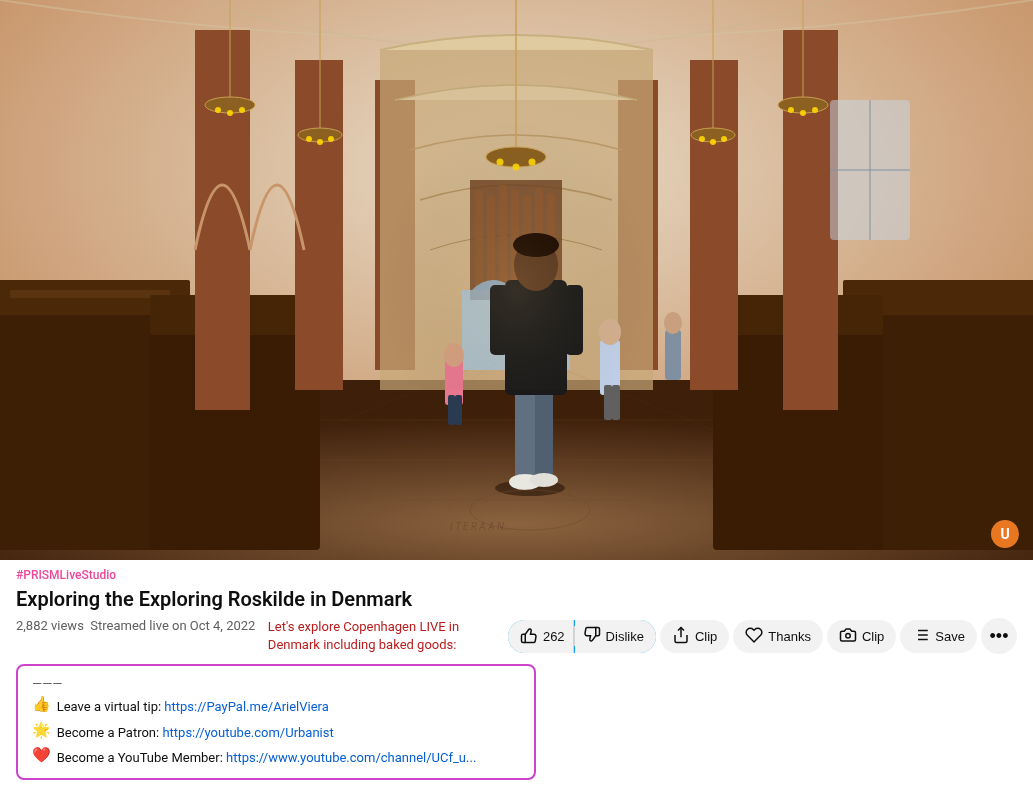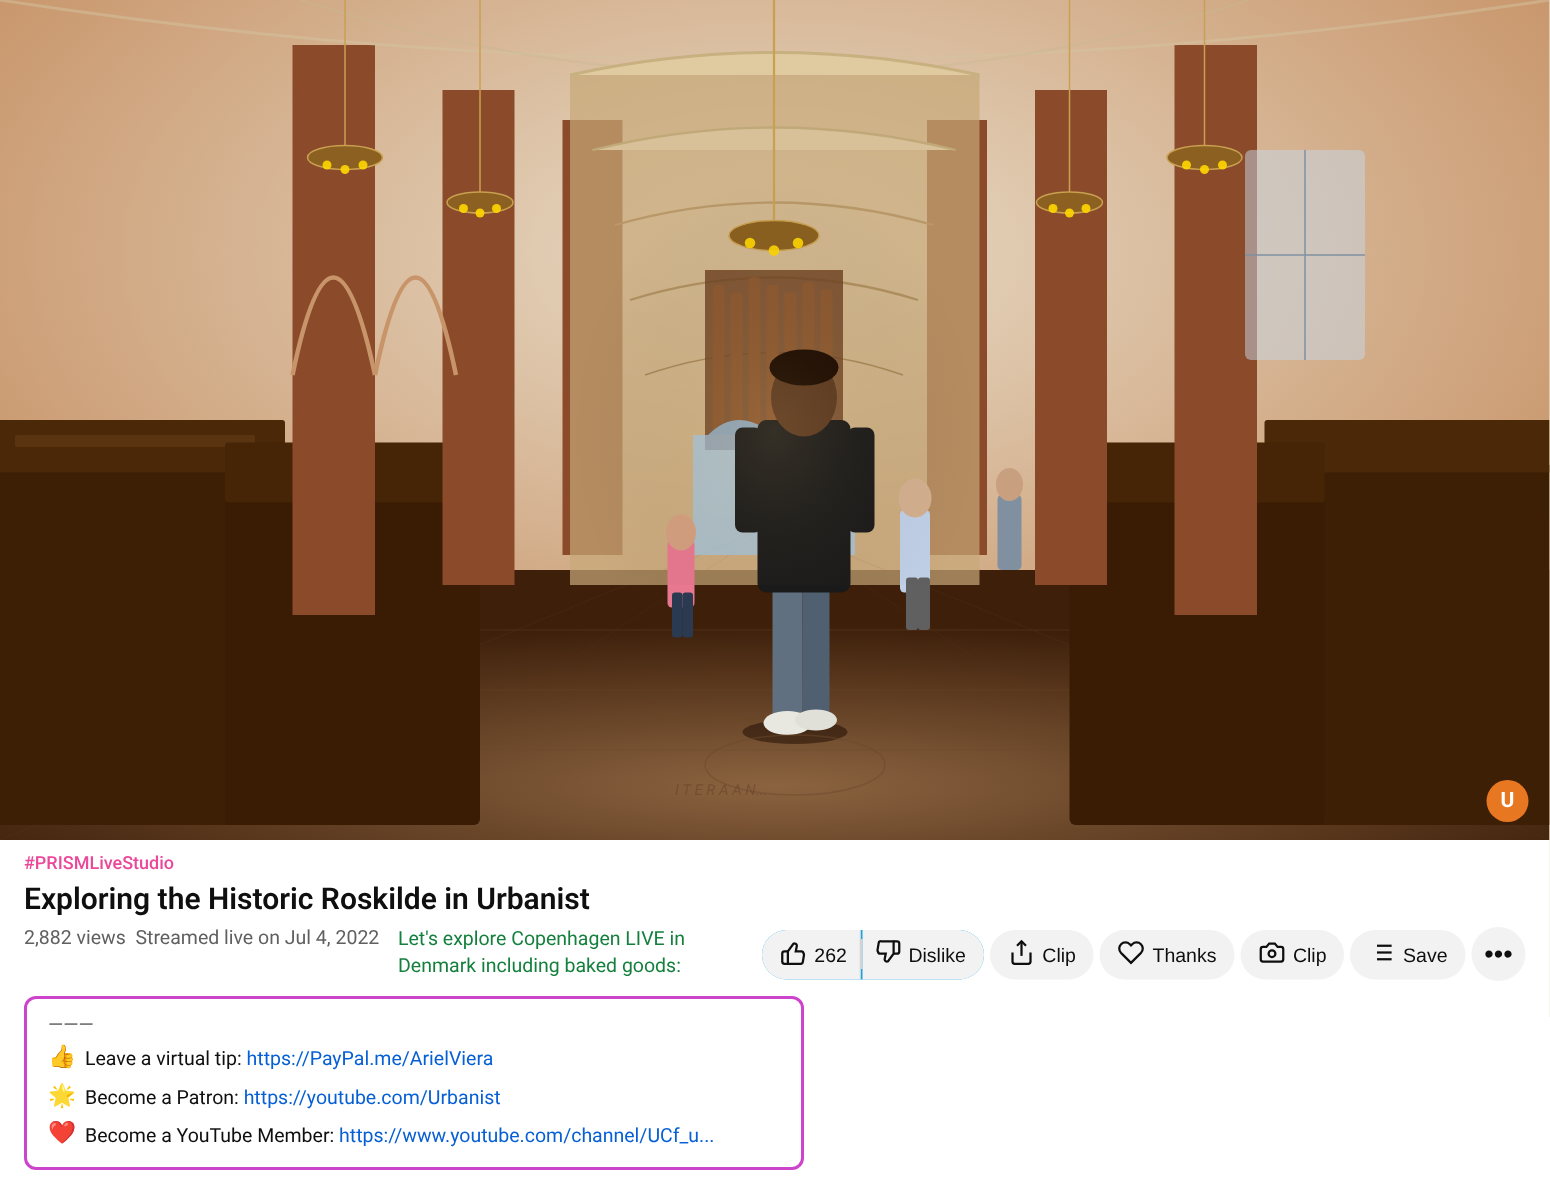--- a/index.html
+++ b/index.html
@@ -76,21 +76,21 @@
 
     .views-info {
       font-size: 13px;
       color: #606060;
       margin-right: 6px;
       white-space: nowrap;
     }
 
     .description-snippet {
       font-size: 13px;
-      color: #15803d;
+      color: #b91c1c;
       line-height: 1.4;
     }
 
     .action-buttons {
       display: flex;
       align-items: center;
       gap: 4px;
       flex-shrink: 0;
     }
 
@@ -344,27 +344,27 @@
     <line x1="830" y1="170" x2="910" y2="170" stroke="#8090a0" stroke-width="1"></line>
   </svg>
 
   <div class="watermark">
     <span>U</span>
   </div>
 </div>
 
 <div class="info-section">
   <div class="channel-tag">#PRISMLiveStudio</div>
-  <div class="video-title">Exploring the Historic Roskilde in Urbanist</div>
+  <div class="video-title">Exploring the Exploring Roskilde in Denmark</div>
 
   <div class="meta-row">
     <div class="meta-left">
       <span class="views-info">
         <span>2,882 views</span>&nbsp;
-        <span>Streamed live on Jul 4, 2022</span>&nbsp;&nbsp;
+        <span>Streamed live on Oct 4, 2022</span>&nbsp;&nbsp;
       </span>
       <span class="description-snippet">
         <span>Let's explore Copenhagen LIVE in Denmark including baked goods:</span>
       </span>
     </div>
 
     <div class="action-buttons">
 
       <div class="like-dislike-group">
         <button class="action-btn like-btn">

